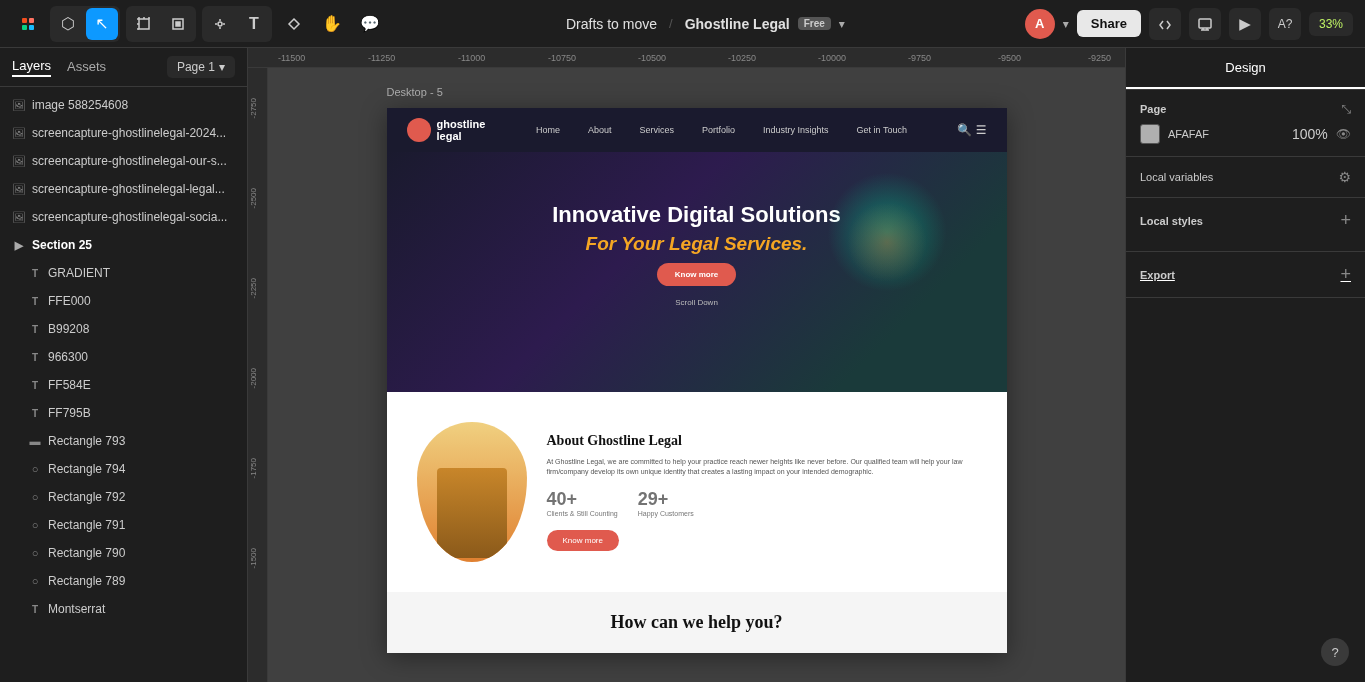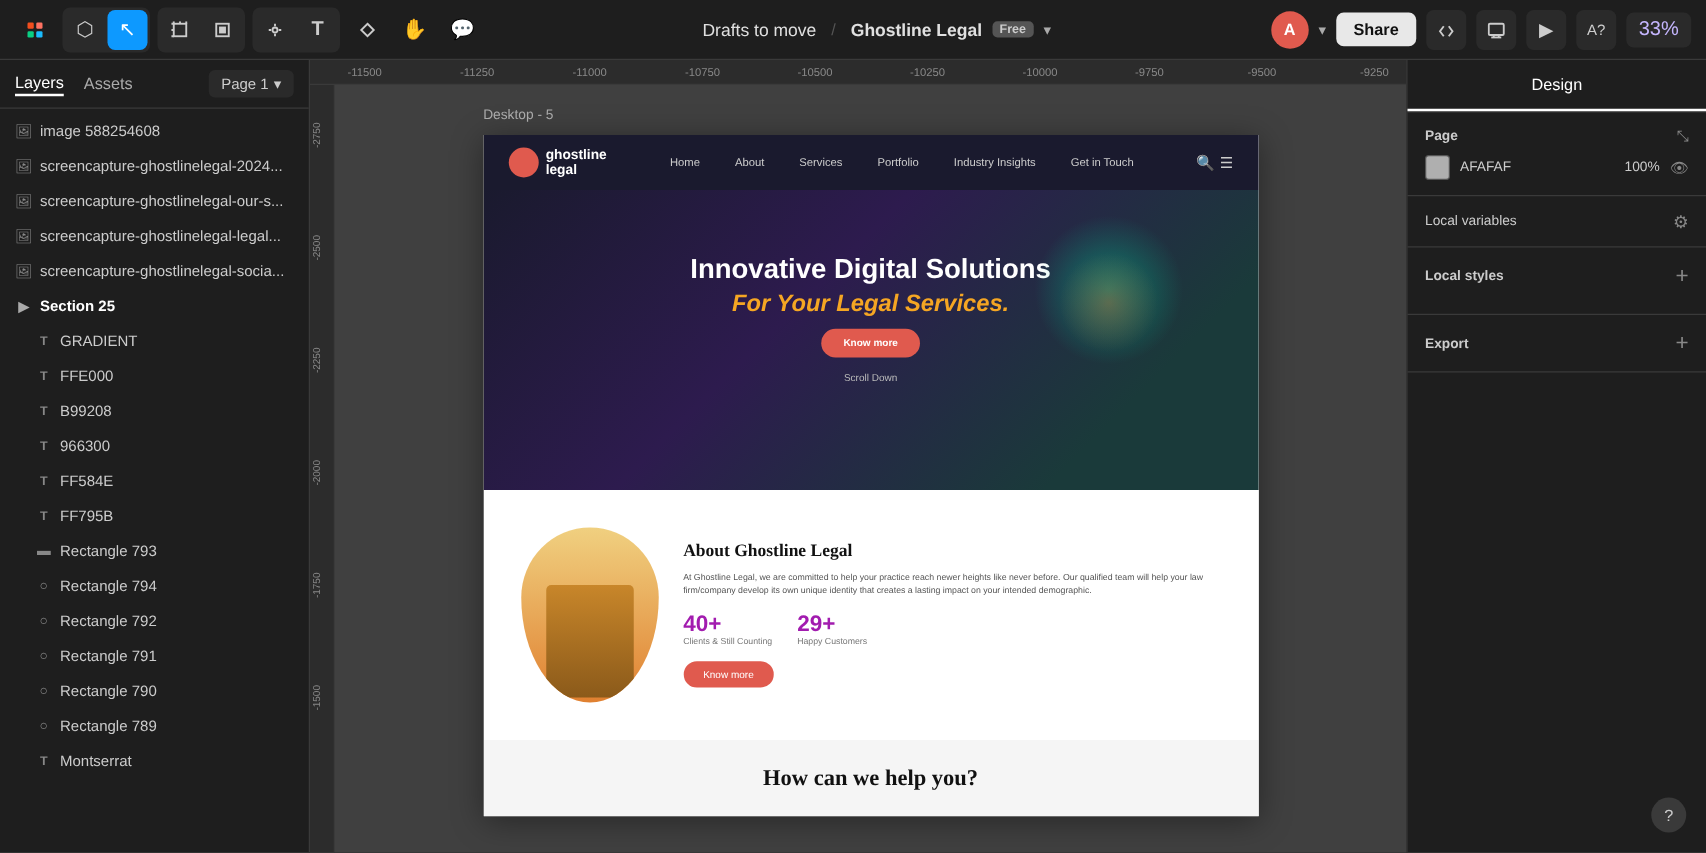--- a/index.html
+++ b/index.html
@@ -44,21 +44,21 @@
     .share-btn {
       background: #e8e8e8; color: #111; border: none; border-radius: 6px; padding: 6px 14px;
       font-size: 13px; font-weight: 600; cursor: pointer;
     }
     .icon-btn {
       width: 32px; height: 32px; background: #2a2a2a; border: none; border-radius: 6px;
       color: #ccc; cursor: pointer; display: flex; align-items: center; justify-content: center; font-size: 15px;
     }
     .zoom-btn {
       background: #2a2a2a; border: none; border-radius: 6px; padding: 5px 10px;
-      color: #c4b5fd; font-size: 16px; cursor: pointer;
+      color: #bef264; font-size: 12px; cursor: pointer;
     }
 
     
     .main-area {
       display: flex;
       flex: 1;
       overflow: hidden;
     }
 
     
@@ -173,21 +173,21 @@
     }
     .about-img {
       width: 110px; height: 140px; border-radius: 50% 50% 50% 50% / 40% 40% 60% 60%;
       background: linear-gradient(180deg, #f0d080, #e08030);
       flex-shrink: 0; overflow: hidden; display: flex; align-items: flex-end; justify-content: center;
     }
     .about-content { flex: 1; }
     .about-content h3 { font-size: 14px; font-weight: 800; color: #111; margin-bottom: 8px; font-family: Georgia, serif; }
     .about-content p { font-size: 7px; color: #555; margin-bottom: 12px; line-height: 1.4; }
     .about-stats { display: flex; gap: 20px; margin-bottom: 12px; }
-    .stat-num { font-size: 18px; font-weight: 800; color: #a21caf; }
+    .stat-num { font-size: 18px; font-weight: 800; color: #737373; }
     .stat-label { font-size: 7px; color: #777; }
     .about-cta {
       background: #e05a4e; color: #fff; border: none; border-radius: 20px;
       padding: 6px 16px; font-size: 8px; cursor: pointer;
     }
 
     .site-howhelp {
       background: #f5f5f5; padding: 20px 30px;
       text-align: center;
     }
@@ -221,32 +221,32 @@
     }
     .right-section-title { font-size: 11px; color: #ccc; font-weight: 600; }
 
     .page-color-row {
       display: flex; align-items: center; gap: 8px;
     }
     .color-swatch {
       width: 20px; height: 20px; border-radius: 3px; border: 1px solid #555; flex-shrink: 0;
     }
     .color-value { font-size: 11px; color: #ccc; flex: 1; }
-    .color-opacity { font-size: 11px; color: #ccc; text-align: right; }
+    .color-opacity { font-size: 14px; color: #ccc; text-align: right; }
     .eye-icon { color: #888; font-size: 12px; cursor: pointer; }
 
     .local-vars-row {
       display: flex; align-items: center; justify-content: space-between;
     }
     .section-label { font-size: 11px; color: #ccc; }
     .section-actions { display: flex; gap: 6px; }
     .icon-action { color: #888; font-size: 14px; cursor: pointer; background: none; border: none; }
 
     .export-row {
-      display: flex; align-items: center; justify-content: space-between;
+      display: flex; align-items: center; justify-content: space-between; text-decoration: underline;
     }
 
     .help-btn {
       position: absolute; bottom: 16px; right: 16px; width: 28px; height: 28px;
       background: #3a3a3a; border-radius: 50%; border: none; color: #ccc;
       font-size: 13px; cursor: pointer; display: flex; align-items: center; justify-content: center;
     }
   </style>
 </head>
 <body>

